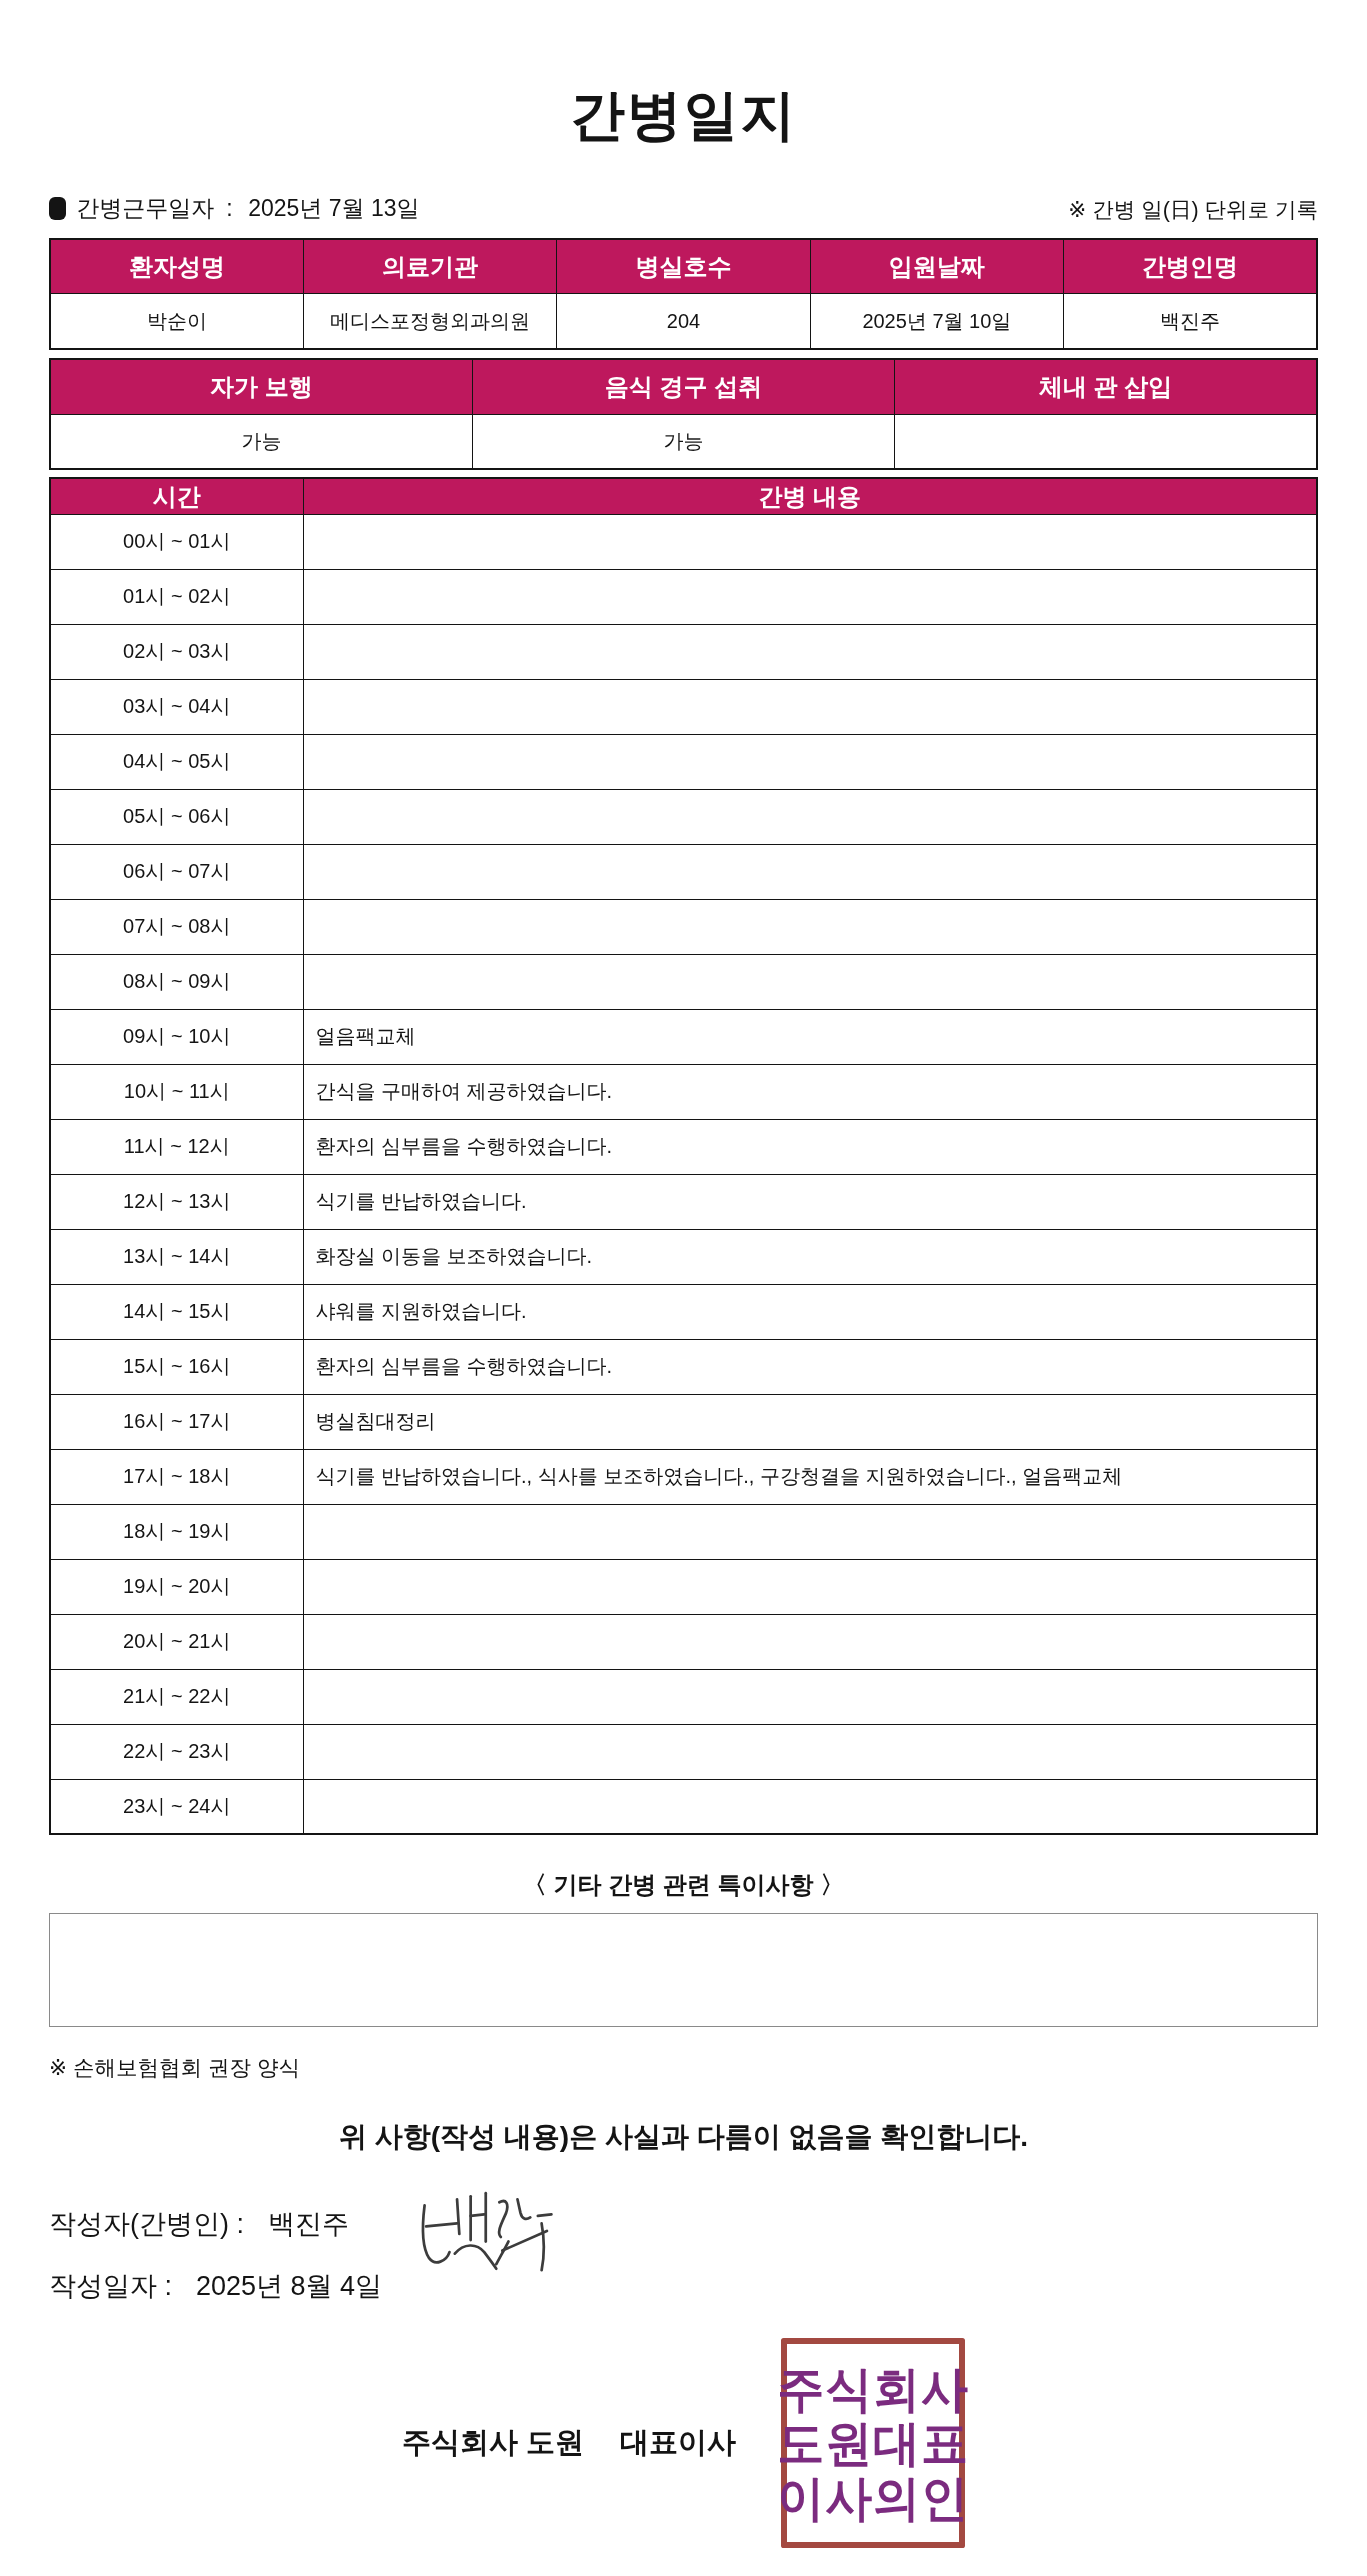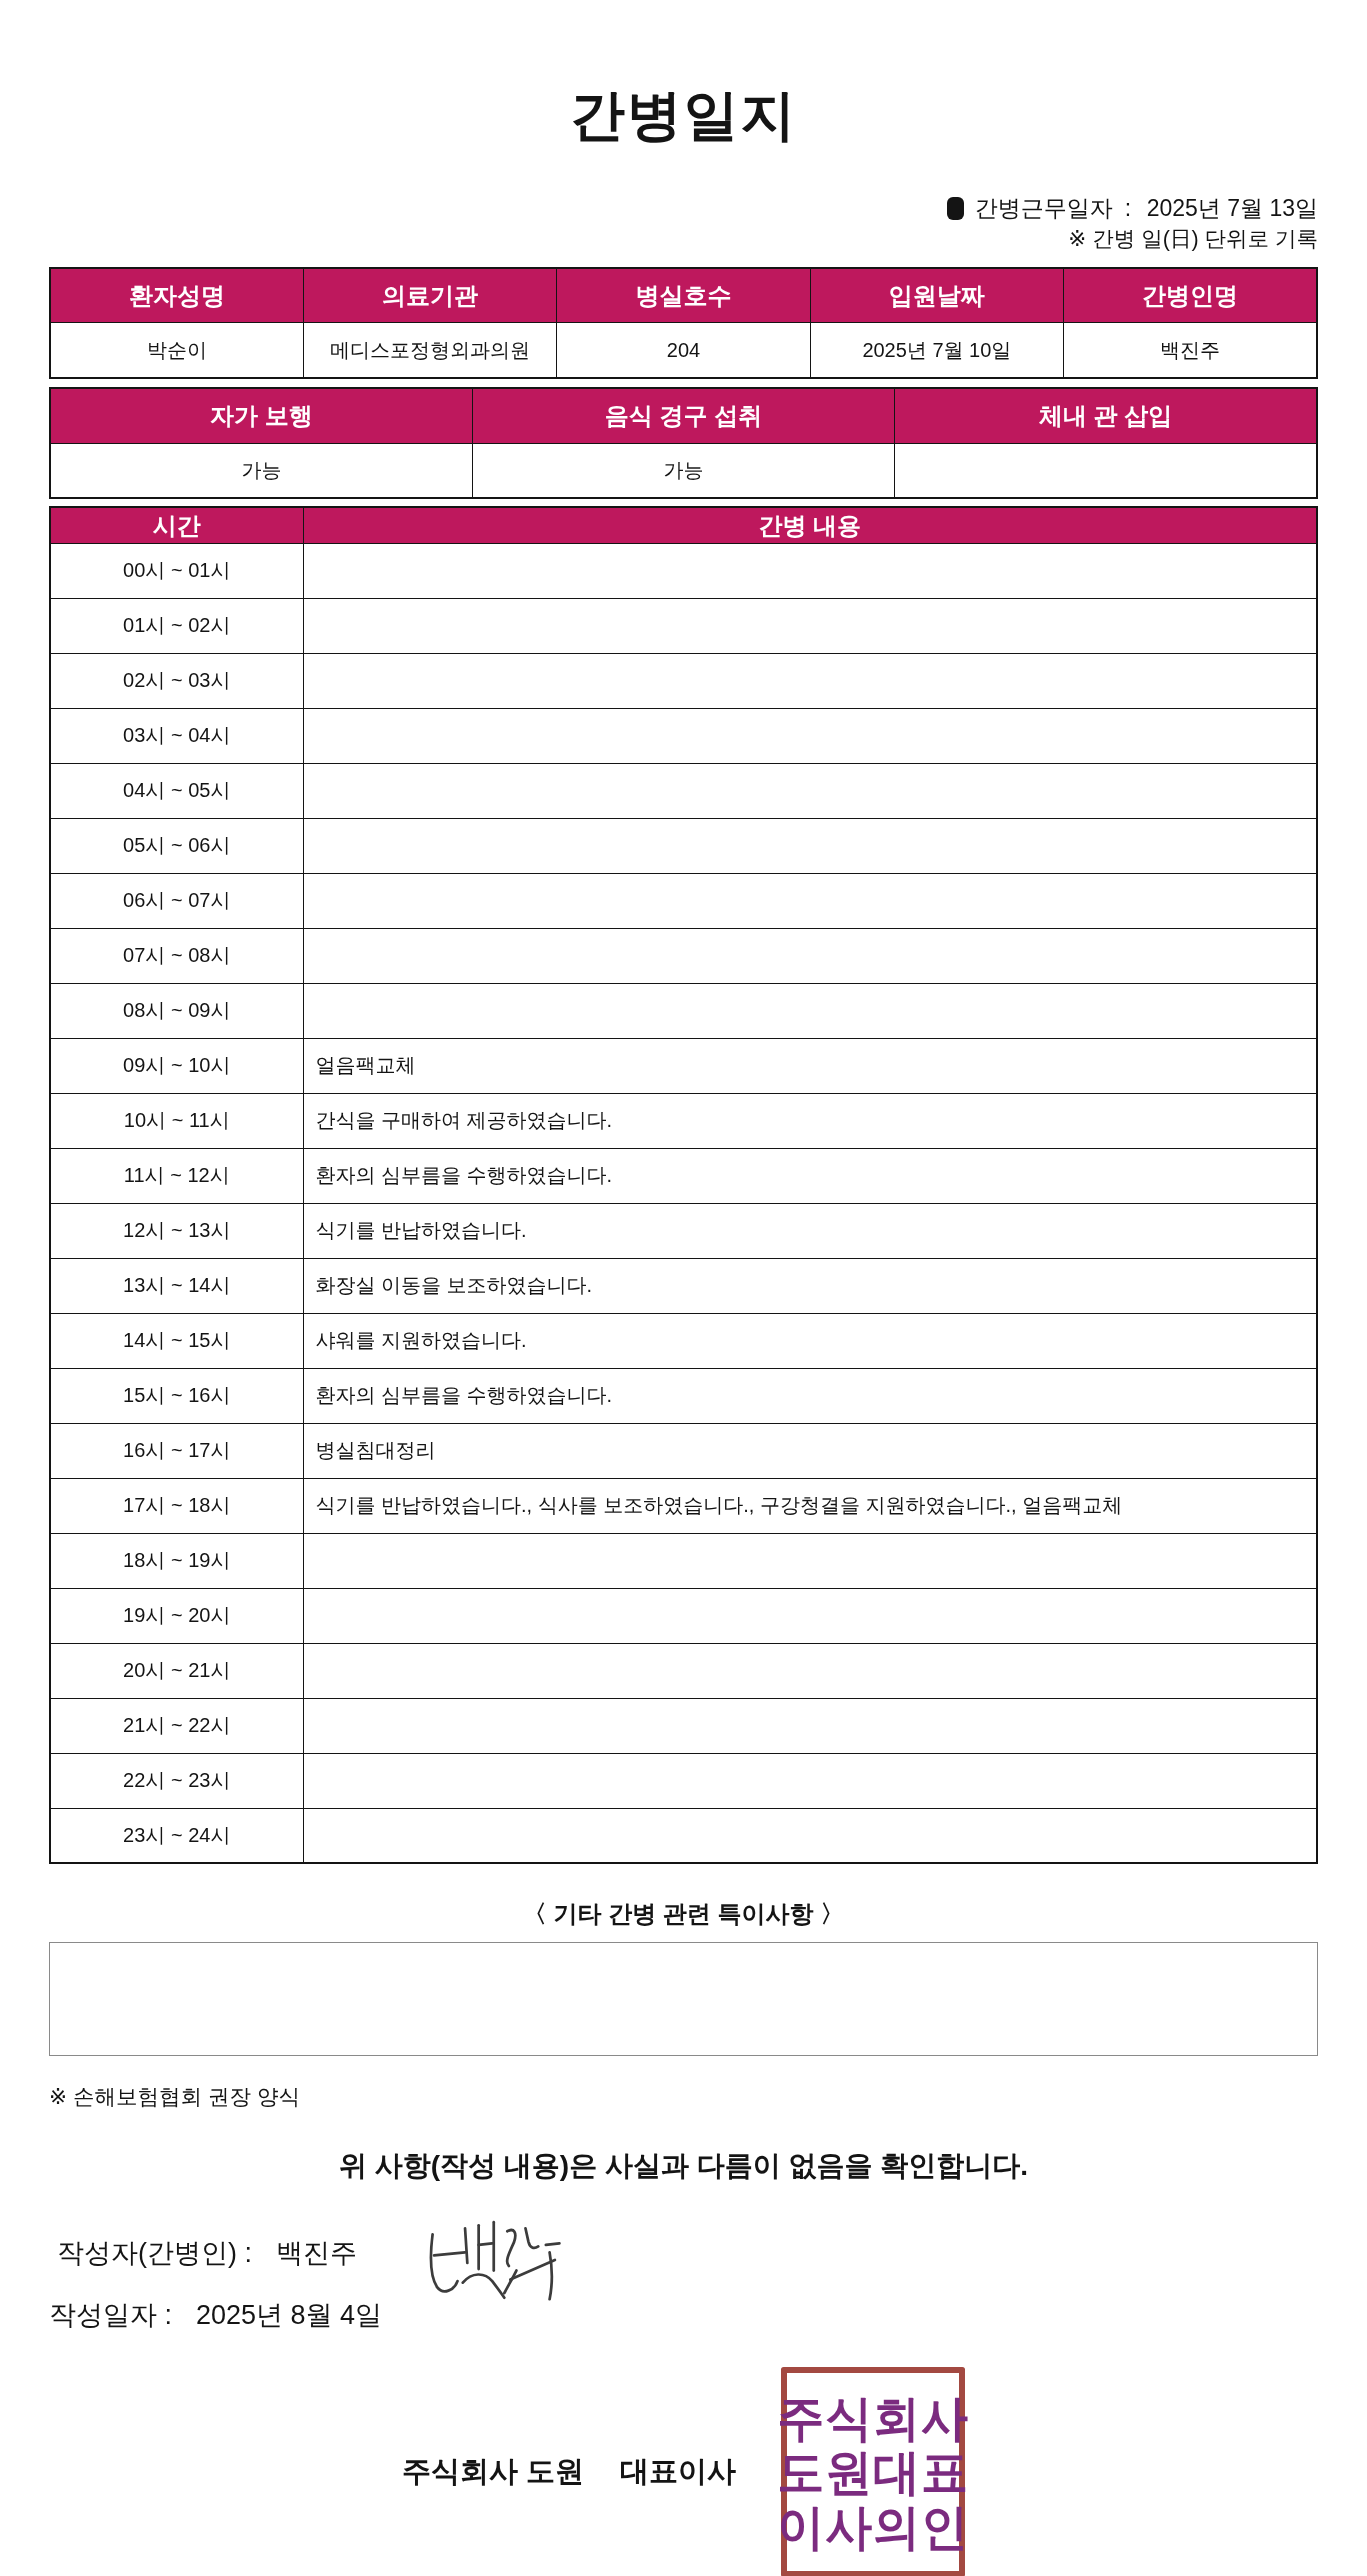--- a/index.html
+++ b/index.html
@@ -7,21 +7,21 @@
   body {
     width:1367px; height:2576px; position:relative; overflow:hidden;
     font-family:"Liberation Sans","DejaVu Sans",sans-serif; color:#141414;
   }
   .page { padding:0 49px; position:relative; }
 
   
   .doc-title { margin-top:79px; text-align:center; font-size:55px; font-weight:900; letter-spacing:1.7px; }
 
   
-  .meta-line { margin-top:40px; display:flex; justify-content:space-between; align-items:flex-end;flex-direction:column; }
+  .meta-line { margin-top:40px; display:flex; justify-content:space-between; align-items:flex-end; }
   .meta-left { font-size:23px; font-weight:500; display:flex; align-items:center; }
   .sq-marker { display:inline-block; width:17px; height:23px; background:#141414; border-radius:6px; margin-right:10.3px; }
   .meta-left .sep { margin:0 15.5px 0 12px; }
   .meta-right { font-size:21.5px; font-weight:500; }
 
   
   table { border-collapse:collapse; width:100%; table-layout:fixed; background:transparent; }
   .tbl { margin-top:13.8px; }
   .tbl2 { margin-top:8.6px; }
   .tbl3 { margin-top:6.9px; }
@@ -40,21 +40,21 @@
   
   .watermark { position:absolute; left:301px; top:895px; width:809px; height:852px; z-index:-1; }
 
   
   .notes-heading { margin-top:34px; text-align:center; font-size:24px; font-weight:700; }
   .notes-box { margin-top:12px; height:114px; border:1.7px solid #8a8a8a; background:#ffffff; font-size:22.4px; padding:6.9px 10.3px; }
   .form-note { margin-top:26px; text-align:left; font-size:21.5px; font-weight:500; }
 
   
   .statement { margin-top:36px; text-align:center; font-size:28px; font-weight:700; }
-  .writer-line { margin-top:48px; font-size:27px; position:relative; height:40px; display:flex; align-items:center;margin-left:8px; }
+  .writer-line { margin-top:48px; font-size:27px; position:relative; height:40px; display:flex; align-items:center; }
   .writer-name { margin-left:24px; }
   .signature { position:absolute; left:362px; top:-31px; width:151px; height:125px; }
   .date-line { margin-top:24px; font-size:27px; display:flex; align-items:center; }
   .date-value { margin-left:24px; }
 
   
   .company-row { margin-top:34px; display:flex; justify-content:center; align-items:center; }
   .company-name { font-size:29px; font-weight:700; }
   .company-role { font-size:29px; font-weight:700; margin-left:36px; }
   .seal {

